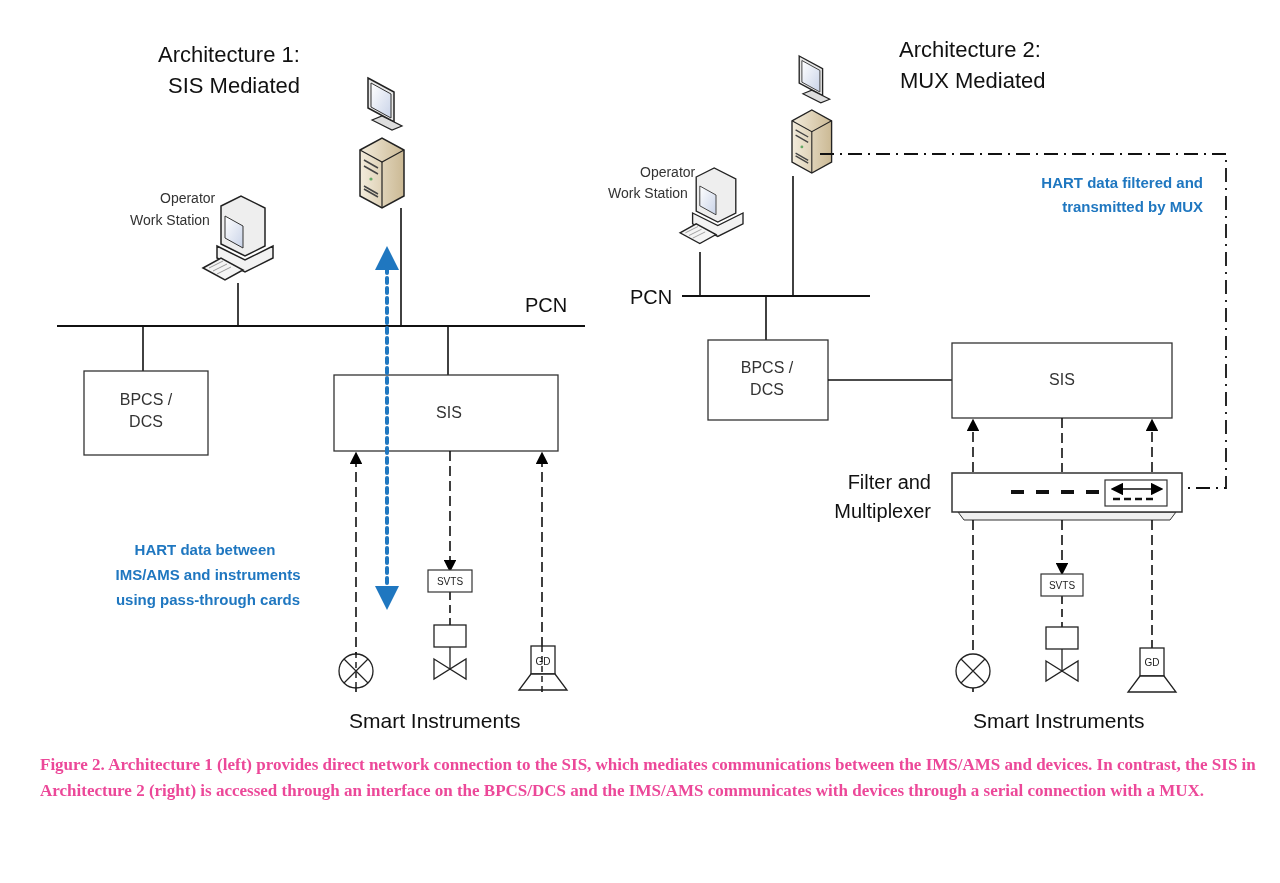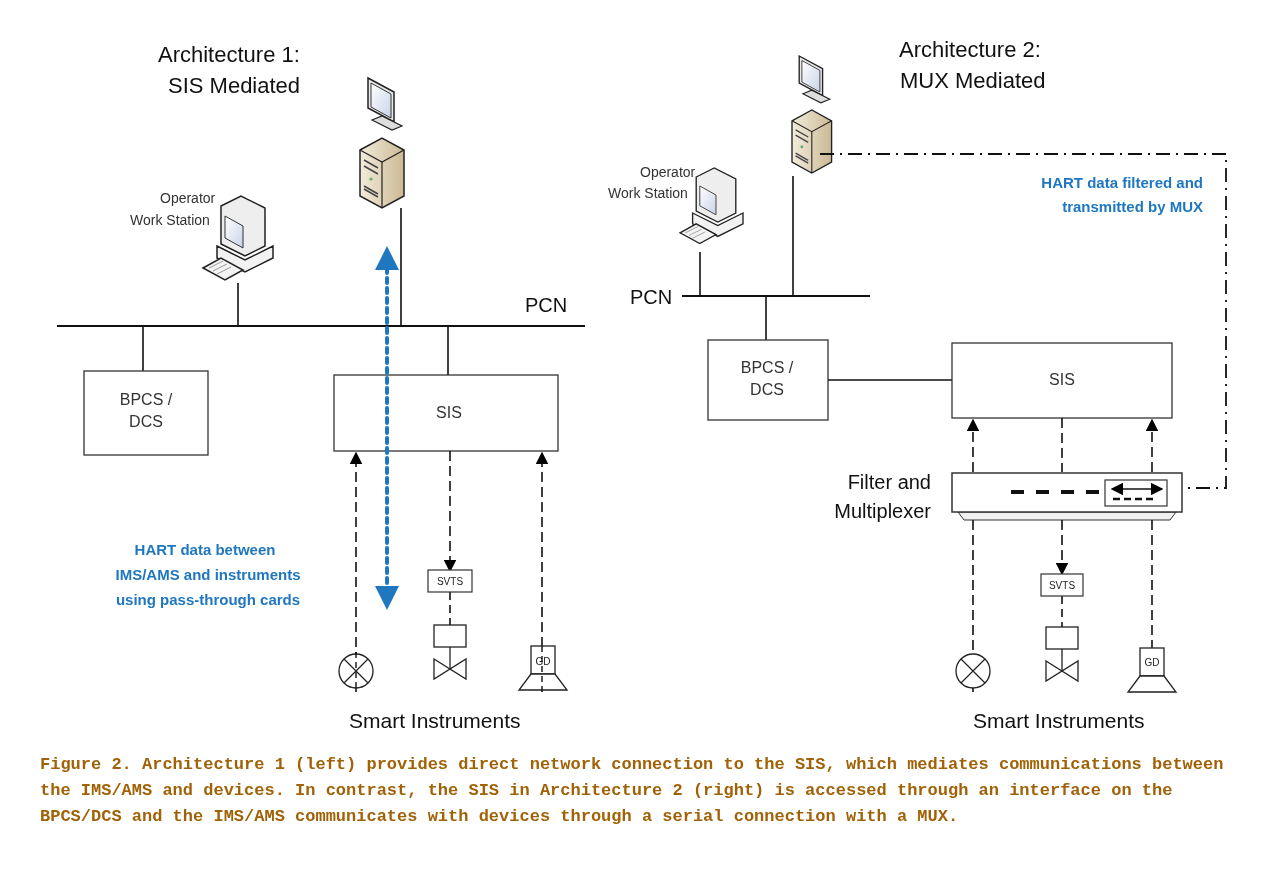--- a/index.html
+++ b/index.html
@@ -3,21 +3,21 @@
 <meta charset="utf-8">
 <style>
   html, body { margin:0; padding:0; background:#ffffff; }
   body { width:1280px; height:883px; position:relative; overflow:hidden; font-family:"Liberation Sans", sans-serif; }
   #diagram { position:absolute; left:0; top:0; }
   .title { font-family:"Liberation Sans", sans-serif; font-size:22px; fill:#111; }
   .small { font-family:"Liberation Sans", sans-serif; font-size:14px; fill:#333; }
   .box-label { font-family:"Liberation Sans", sans-serif; font-size:16px; fill:#333; }
   .tiny { font-family:"Liberation Sans", sans-serif; font-size:10px; fill:#222; }
   .blue { font-family:"Liberation Sans", sans-serif; font-size:15px; font-weight:bold; fill:#1f77c0; }
-  .caption { position:absolute; left:40px; top:752px; width:1220px; color:#a16207; font-family:Liberation Mono, monospace; font-weight:bold; font-size:17px; line-height:26px; }
+  .caption { position:absolute; left:40px; top:752px; width:1220px; color:#ec4899; font-family:Liberation Serif, serif; font-weight:bold; font-size:17px; line-height:26px; }
 </style>
 </head>
 <body>
 
 <svg id="diagram" width="1280" height="883" viewBox="0 0 1280 883">
   <defs>
     <marker id="arrBlack" viewBox="0 0 10 10" refX="5" refY="5" markerWidth="8" markerHeight="8" orient="auto-start-reverse">
       <path d="M0,0 L10,5 L0,10 z" fill="#000"></path>
     </marker>
     <marker id="arrBlue" viewBox="0 0 10 10" refX="5" refY="5" markerWidth="6" markerHeight="6" orient="auto-start-reverse">

